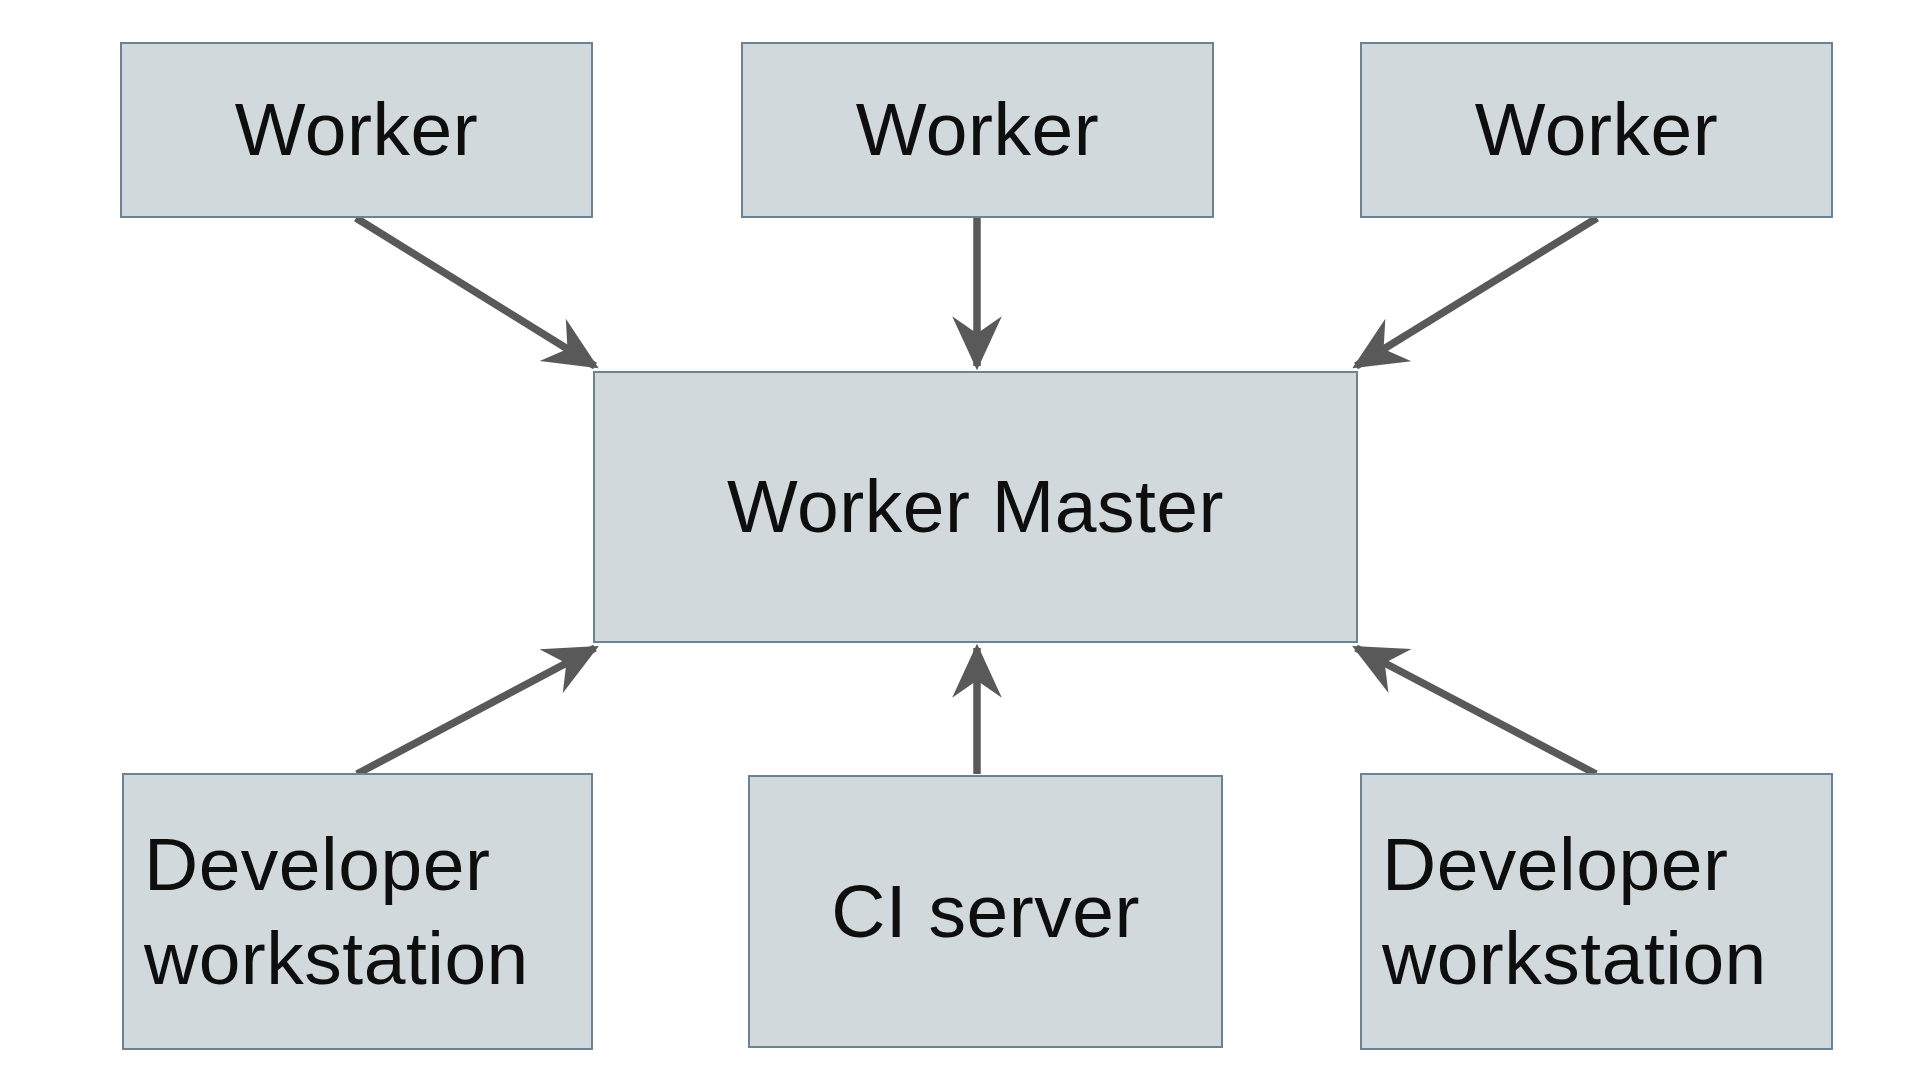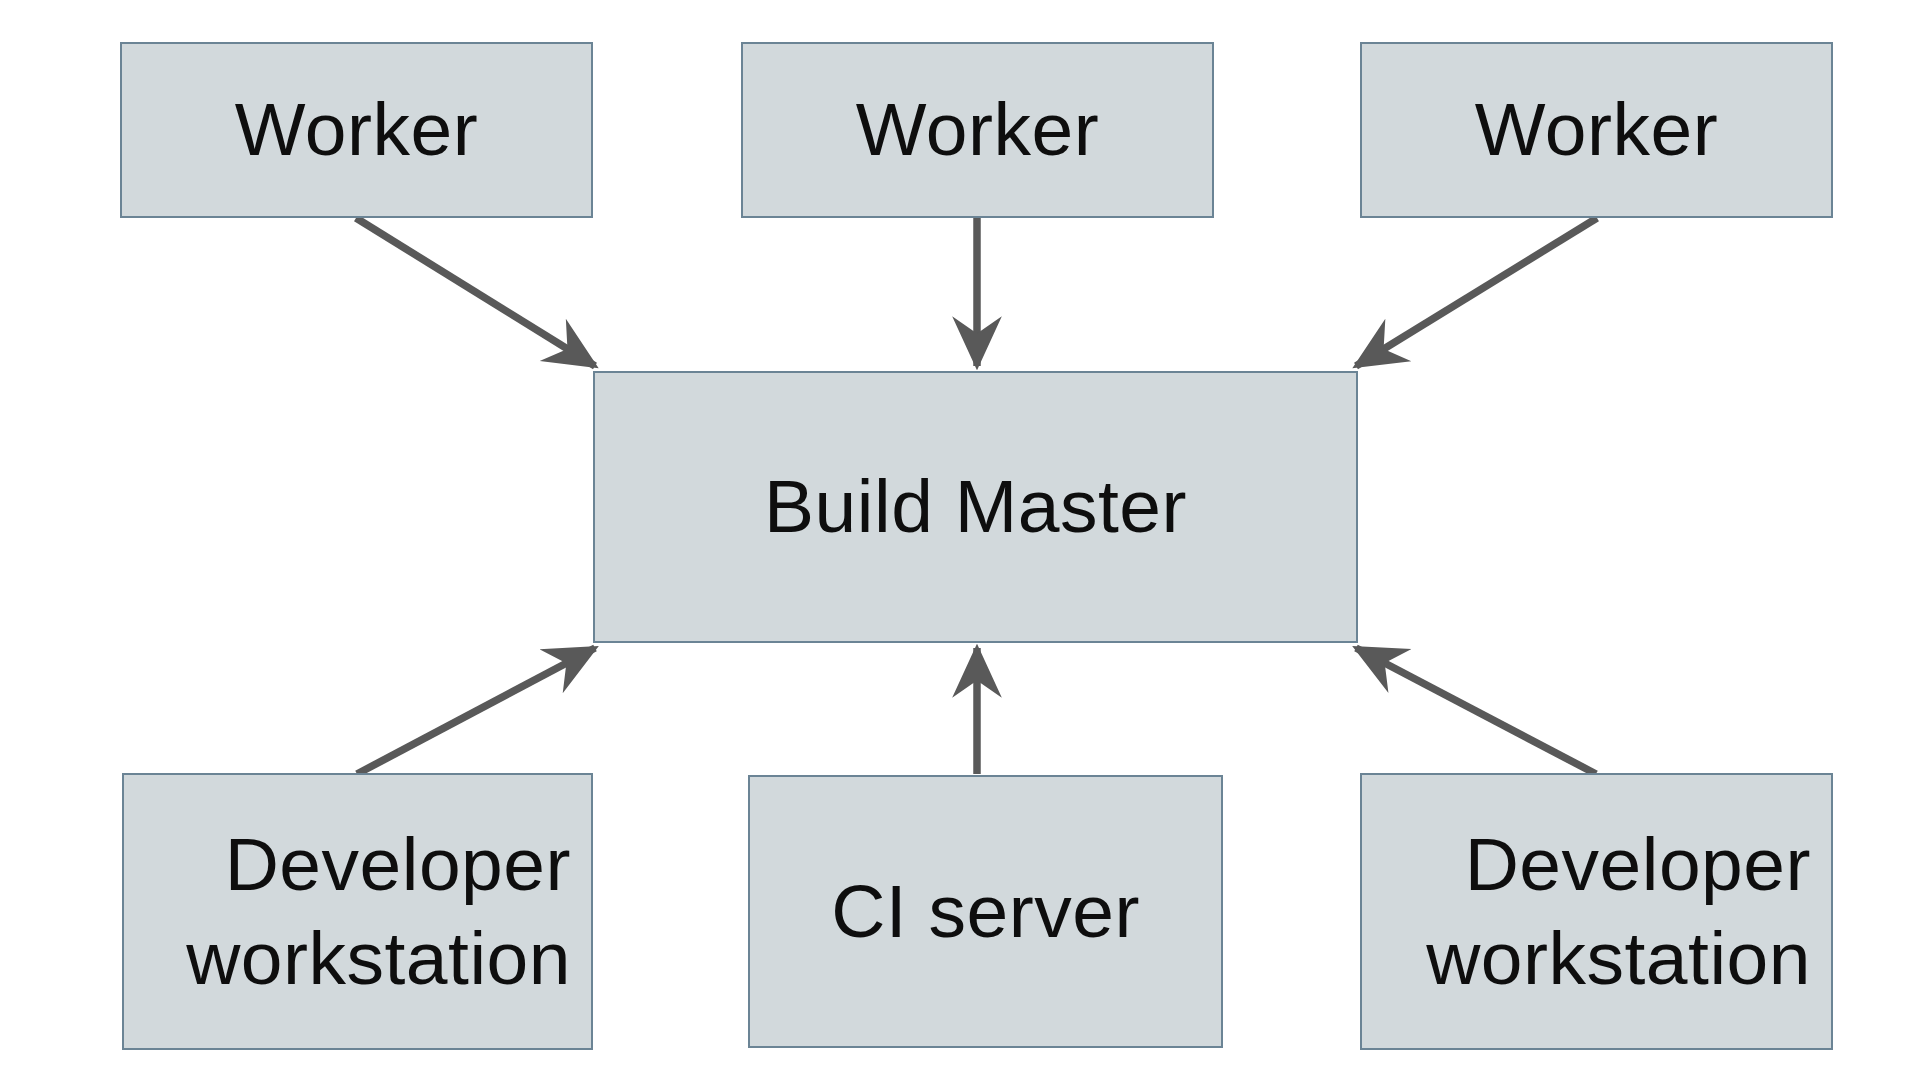--- a/index.html
+++ b/index.html
@@ -37,21 +37,21 @@
     fill:var(--arrow);
     stroke:none;
   }
   .node{
     position:absolute;
     background:var(--node-fill);
     border:2.5px solid var(--node-border);
     display:flex;
     align-items:center;
     justify-content:center;
-    text-align:right;
+    text-align:left;
   }
   .node-label{
     font-size:75px;
     line-height:1.25;
     color:var(--text);
     letter-spacing:0.5px;
     padding:0 20px;
   }
 </style>
 </head>
@@ -76,21 +76,21 @@
   <div class="node" style="left: 120px; top: 42px; width: 473px; height: 176px;">
     <span class="node-label">Worker</span>
   </div>
   <div class="node" style="left: 741px; top: 42px; width: 473px; height: 176px;">
     <span class="node-label">Worker</span>
   </div>
   <div class="node" style="left: 1360px; top: 42px; width: 473px; height: 176px;">
     <span class="node-label">Worker</span>
   </div>
   <div class="node" style="left: 593px; top: 371px; width: 765px; height: 272px;">
-    <span class="node-label">Build Master</span>
+    <span class="node-label">Worker Master</span>
   </div>
   <div class="node" style="left: 122px; top: 773px; width: 471px; height: 277px;">
     <span class="node-label">Developer workstation</span>
   </div>
   <div class="node" style="left: 740px; top: 775px; width: 475px; height: 273px; margin-left: 8px;">
     <span class="node-label">CI server</span>
   </div>
   <div class="node" style="left: 1360px; top: 773px; width: 473px; height: 277px;">
     <span class="node-label">Developer workstation</span>
   </div>

